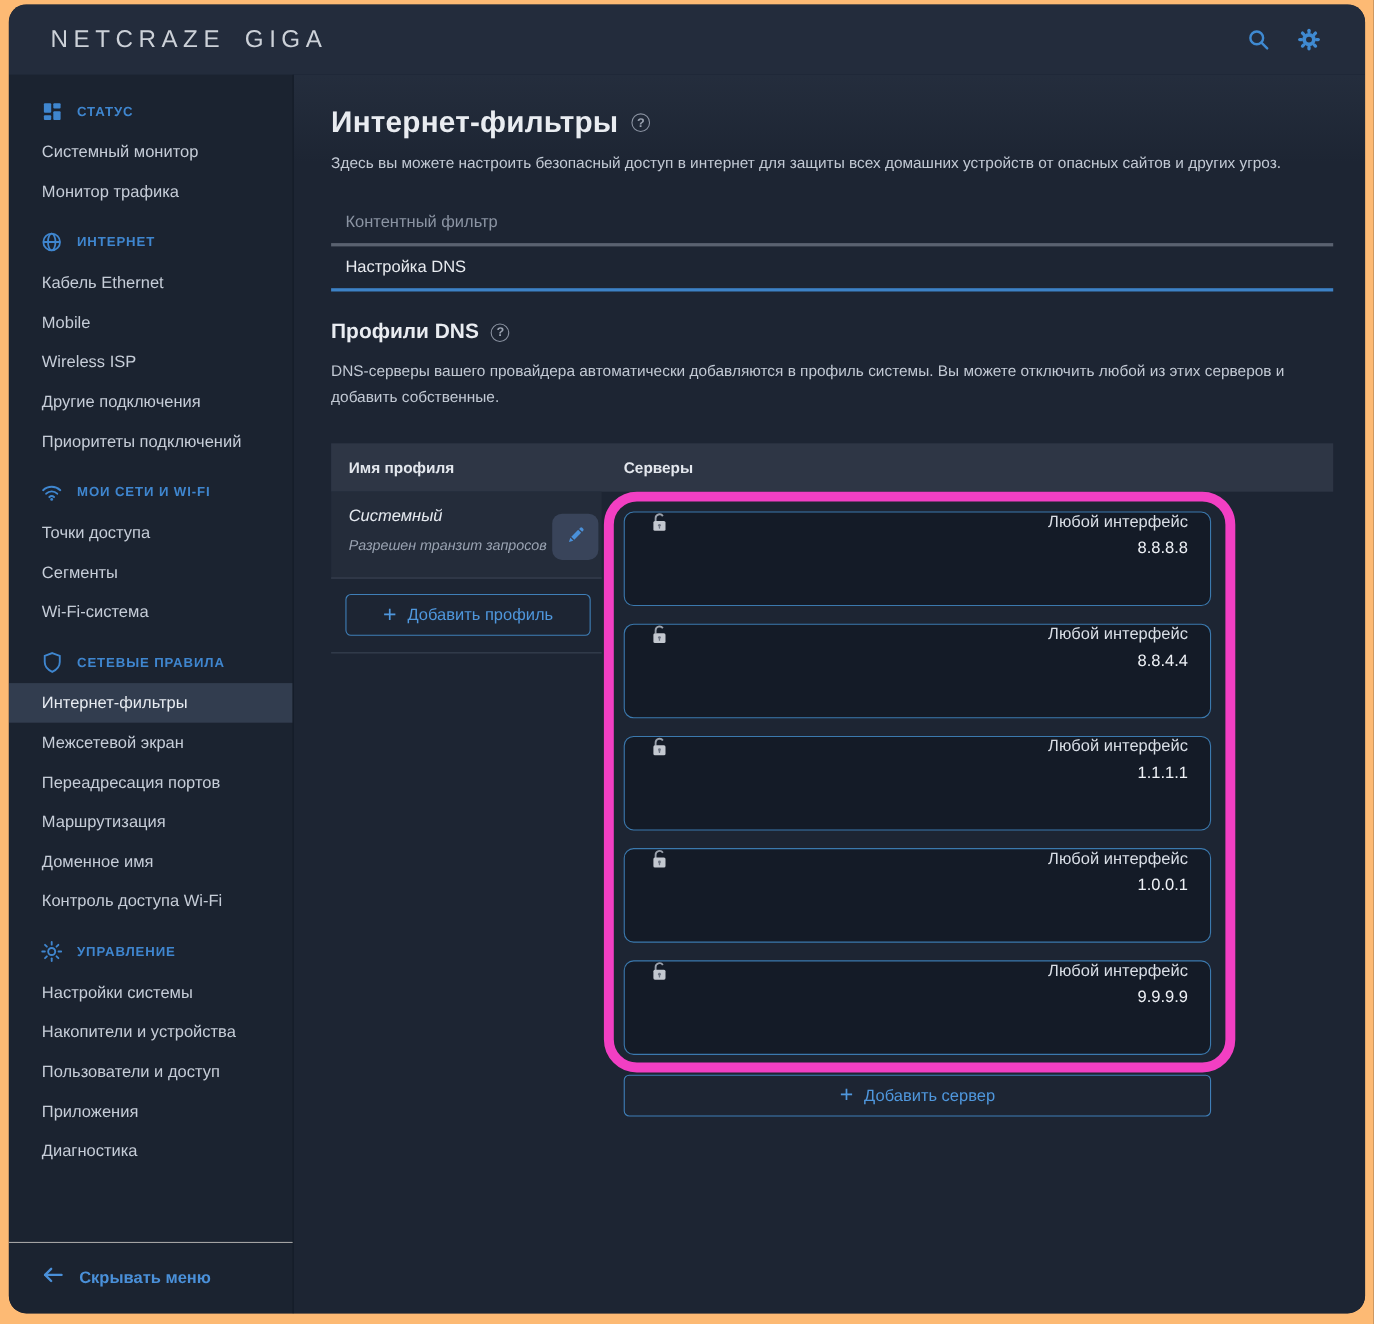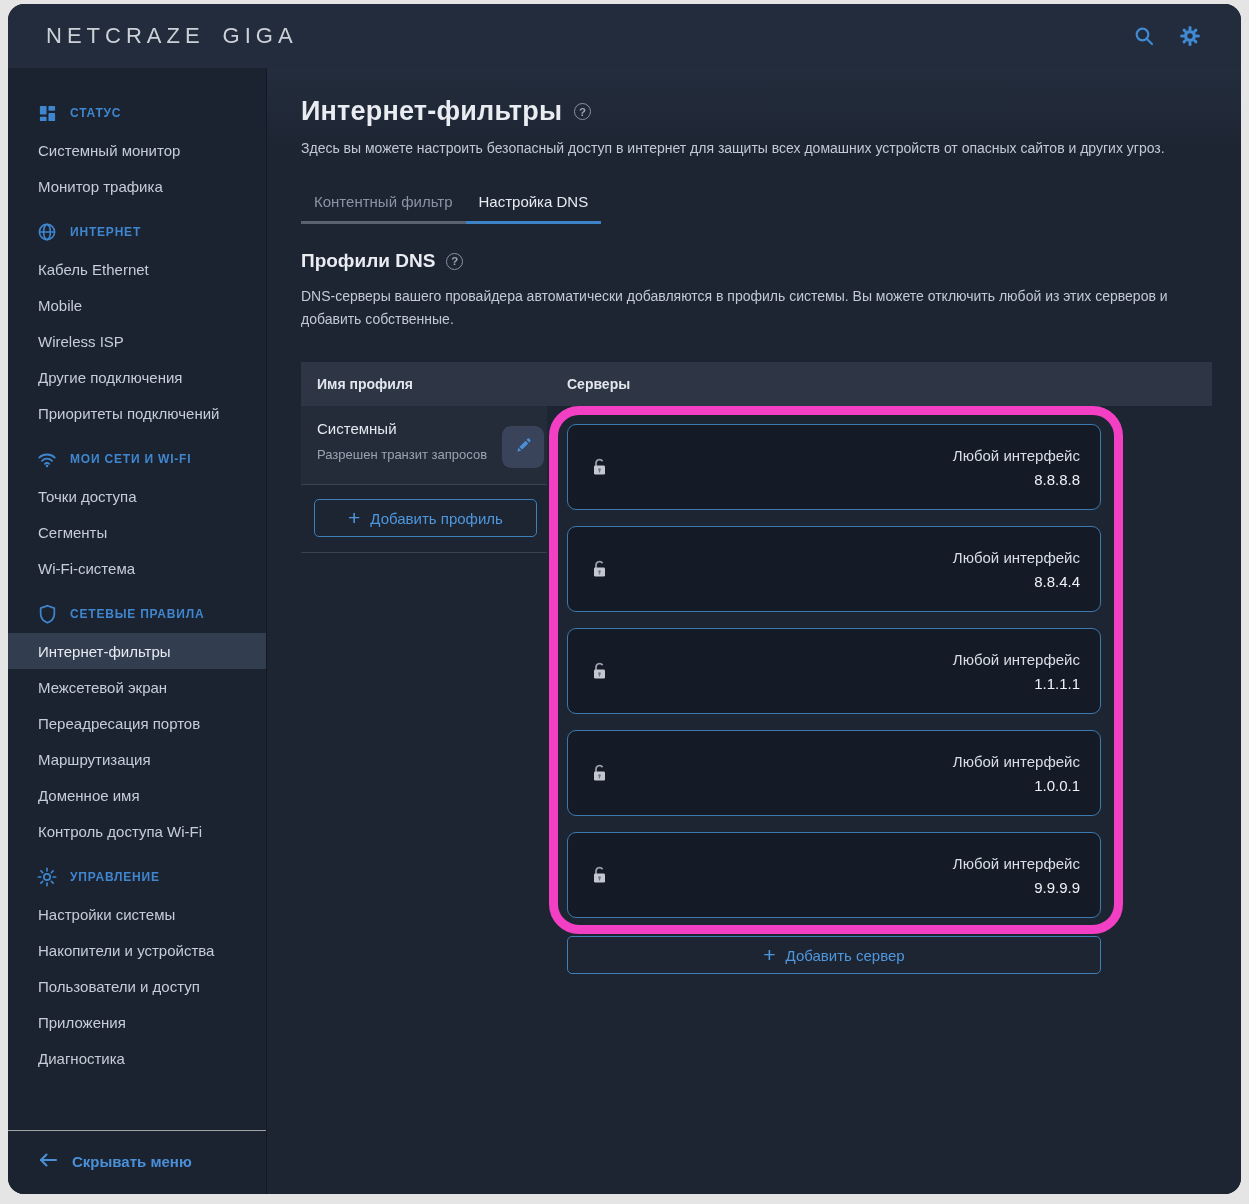--- a/index.html
+++ b/index.html
@@ -2,42 +2,42 @@
 <html lang="ru" style="--accent: #4a90d9; --highlight: #f23fc3;"><head>
 <meta charset="utf-8">
 <style>
   :root{
     --accent:#4a90d9;
     --highlight:#f23fc3;
     --icon-blue:#3f86cf;
   }
   *{box-sizing:border-box;margin:0;padding:0;font-family:"Liberation Sans","DejaVu Sans",sans-serif;}
   body{background:#05070b;}
-  .stage{position:relative;width:1249px;height:1204px;background:#e5e5e5;overflow:hidden;}
+  .stage{position:relative;width:1249px;height:1204px;background:#fdba74;overflow:hidden;}
   .app{position:absolute;left:8px;top:4px;right:8px;bottom:10px;border-radius:16px;
        background:#1d2533;overflow:hidden;display:flex;flex-direction:column;}
 
   
   .header{height:64px;flex:none;background:#232c3c;display:flex;align-items:center;
           justify-content:space-between;padding:0 40px 0 38px;}
   .logo{display:flex;align-items:baseline;gap:18px;color:#ccd1d8;font-size:22px;
         font-weight:500;letter-spacing:5px;}
   .header-actions{display:flex;align-items:center;gap:24px;}
   .hicon{display:inline-flex;align-items:center;justify-content:center;cursor:pointer;}
 
   
   .shell{flex:1;display:flex;min-height:0;}
 
   
   .sidebar{width:259px;flex:none;background:#1b2330;border-right:1px solid #121926;
            display:flex;flex-direction:column;}
   .nav{flex:1;padding-top:18px;overflow:hidden;}
   .nav-section{display:flex;align-items:center;gap:13px;padding-left:29px;height:22px;
                margin:17px 0 8px;}
-  .nav-section:first-child{margin-top:16px;}
+  .nav-section:first-child{margin-top:4px;}
   .nav-icon{display:inline-flex;width:20px;justify-content:center;}
   .nav-section-label{color:var(--icon-blue);font-size:12px;font-weight:700;letter-spacing:.8px;}
   .nav-item{height:36px;display:flex;align-items:center;padding-left:30px;font-size:15px;
             color:#c6cdd8;cursor:pointer;}
   .nav-item.active{background:#323d4f;color:#e7ebf1;}
   .sidebar-footer{flex:none;border-top:1px solid #a3a3a3;padding:21px 0 23px 30px;
                   display:flex;align-items:center;gap:14px;color:var(--accent);
                   font-size:15px;font-weight:700;cursor:pointer;}
 
   
@@ -46,56 +46,56 @@
                 background:linear-gradient(180deg,rgba(42,52,69,.55),rgba(42,52,69,0));
                 pointer-events:none;}
   .main > *{position:relative;z-index:1;}
   .page-title{display:flex;align-items:center;gap:12px;font-size:27px;font-weight:700;
               color:#e9ecf1;letter-spacing:.2px;}
   .help{width:17px;height:17px;border:1.5px solid #8a92a1;border-radius:50%;color:#9aa2b0;
         font-size:11.5px;font-weight:700;display:inline-flex;align-items:center;
         justify-content:center;flex:none;cursor:pointer;}
   .page-subtitle{margin-top:13px;font-size:14px;color:#c2c9d4;}
 
-  .tabs{margin-top:27px;display:flex;}
+  .tabs{margin-top:27px;display:flex;flex-direction:column;}
   .tab{padding:10px 13px 11px;font-size:15px;color:#8b94a3;border-bottom:3px solid #5a6270;
        cursor:pointer;white-space:nowrap;}
   .tab.active{color:#e8ebf0;border-bottom-color:#3d82c6;}
 
   .section-title{margin-top:26px;display:flex;align-items:center;gap:11px;font-size:19px;
                  font-weight:700;color:#e9ecf1;}
   .section-desc{font-size:14px;color:#c2c9d4;line-height:23px;max-width:911px;}
   .section-desc.first{margin-top:13px;}
 
   
   .table{margin-top:31px;width:911px;}
   .thead{display:flex;align-items:center;height:44px;background:#2e3645;}
   .th{font-size:14px;font-weight:700;color:#e3e7ed;}
   .col-name{width:246px;padding-left:16px;flex:none;}
   .col-servers{padding-left:20px;}
   .tbody{display:flex;align-items:flex-start;}
   .col-left{width:246px;flex:none;}
   .profile-cell{position:relative;height:79px;background:#242c3a;padding:14px 16px 12px;
-                border-bottom:1px solid #3a4353;}
+                border-bottom:1px solid #3a4353;font-style:italic;}
   .profile-name{font-size:15px;color:#e6eaf0;}
   .profile-note{margin-top:10px;font-size:13px;color:#9aa3b2;}
   .edit-btn{position:absolute;right:3px;top:20px;width:42px;height:42px;border-radius:9px;
             background:#39445a;display:flex;align-items:center;justify-content:center;
             cursor:pointer;border:none;}
   .add-profile-wrap{padding:14px 0 15px 13px;border-bottom:1px solid #3a4353;}
   .btn-outline{display:flex;align-items:center;justify-content:center;gap:10px;height:38px;
                border:1px solid #3f7fb8;border-radius:5px;background:transparent;
                color:#4f97dd;font-size:15px;cursor:pointer;}
   .plus{font-size:21px;font-weight:400;line-height:1;position:relative;top:-1px;color:#4f97dd;}
   .add-profile{width:223px;}
 
   .col-right{padding-left:20px;}
   .server-list{position:relative;width:534px;margin-top:18px;}
   .server-card{height:86px;border:1px solid #3b79ae;border-radius:9px;background:#141b27;
-               display:flex;align-items:center;justify-content:space-between;
+               display:flex;justify-content:space-between;
                padding:0 20px 0 24px;margin-bottom:16px;cursor:pointer;}
   .server-card:last-of-type{margin-bottom:0;}
   .lock{display:inline-flex;flex:none;}
   .server-info{text-align:right;}
   .server-if{font-size:15px;color:#d9dee6;}
   .server-ip{margin-top:7px;font-size:15px;font-weight:400;color:#eef1f6;}
   .annotation{position:absolute;left:-18px;top:-18px;width:574px;height:528px;
               border:9px solid var(--highlight);border-radius:30px;pointer-events:none;z-index:6;}
   .add-server{width:534px;margin-top:18px;}
 </style>

